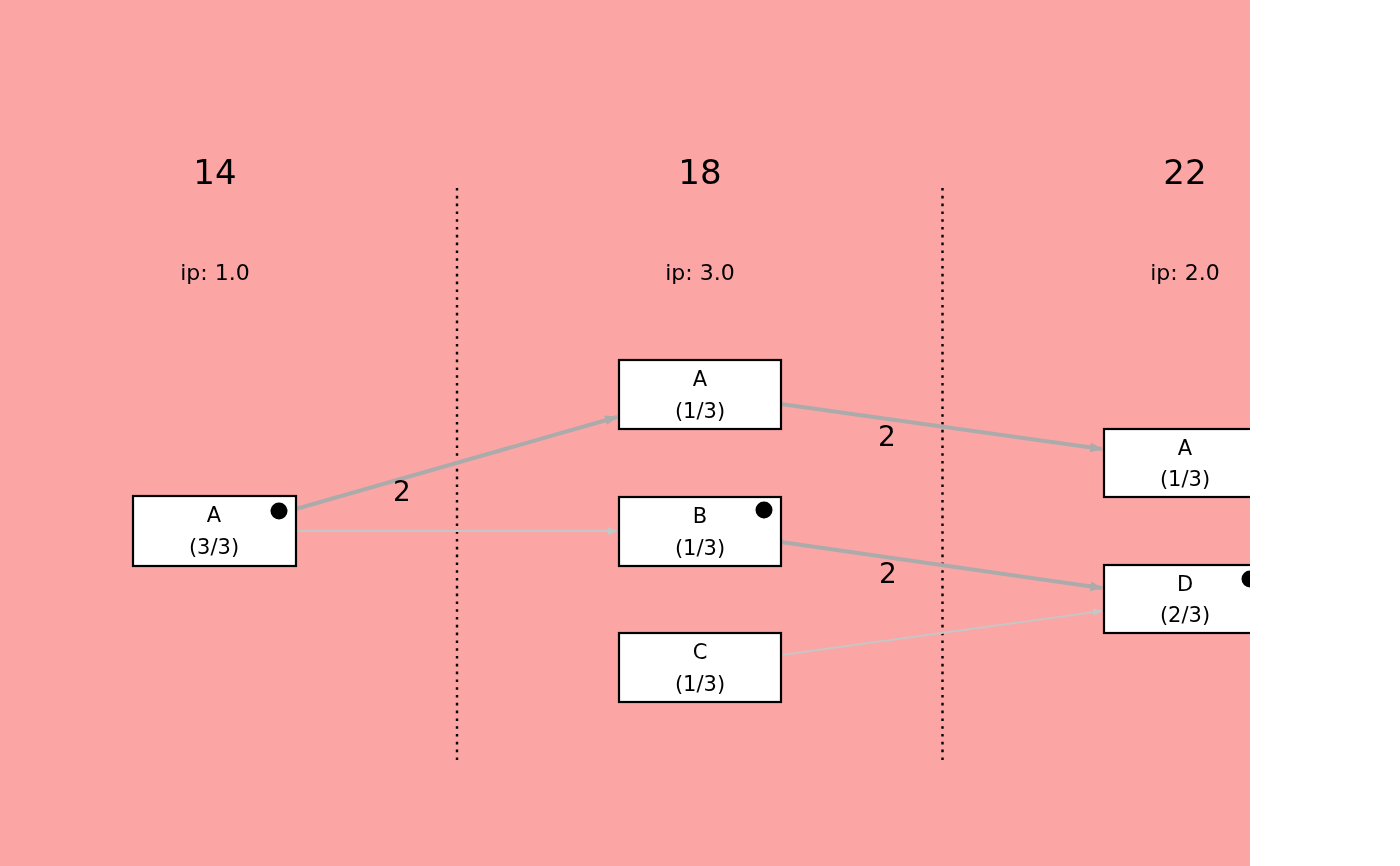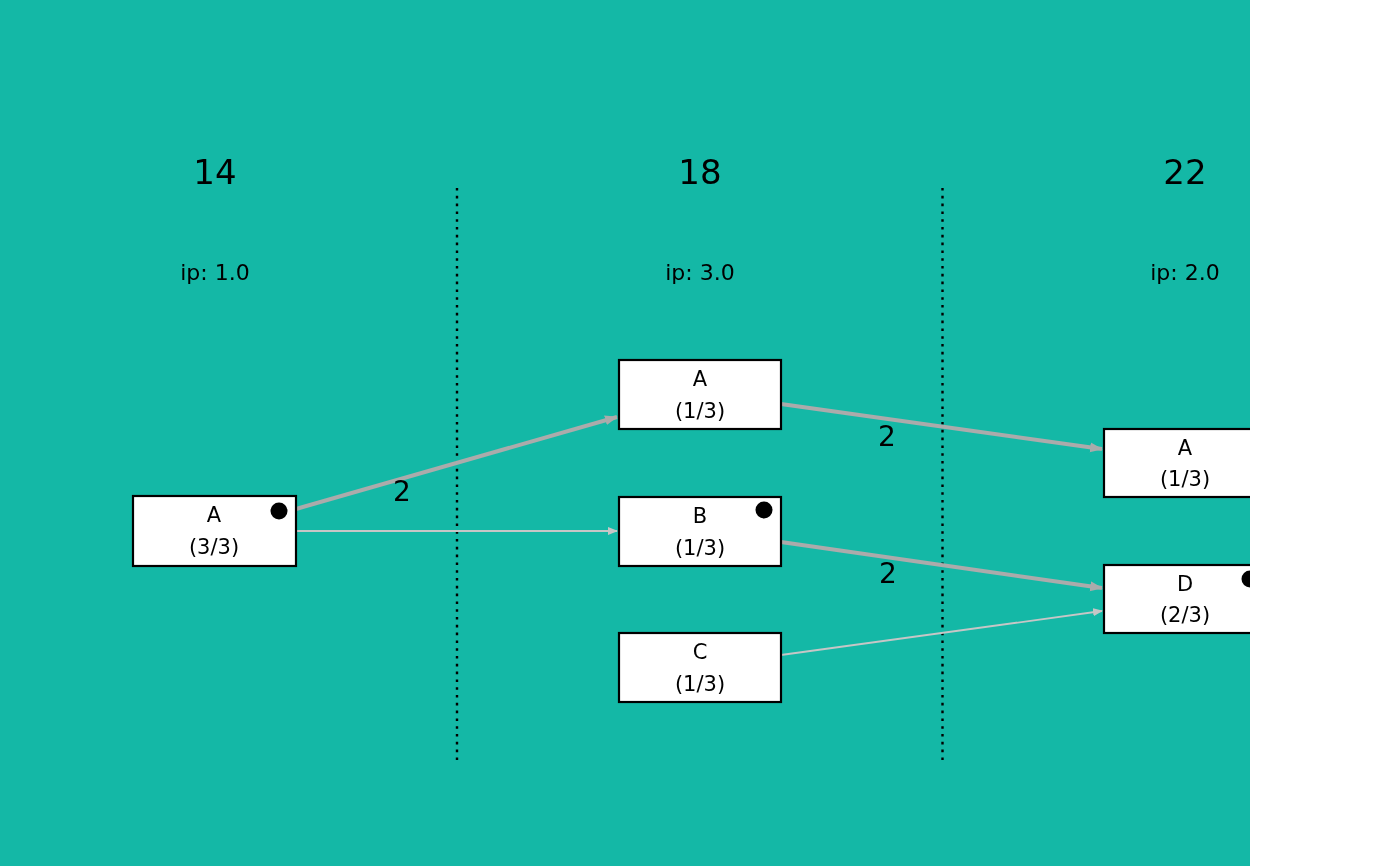--- a/index.html
+++ b/index.html
@@ -5,21 +5,21 @@
   html, body {
     margin: 0;
     padding: 0;
     background: #ffffff;
     font-family: "DejaVu Sans", "Liberation Sans", sans-serif;
   }
   #canvas {
     position: relative;
     width: 1250px;
     height: 866px;
-    background: #14b8a6;
+    background: #fca5a5;
     overflow: hidden;
     text-decoration: underline;
   }
   svg { display: block; }
   text {
     fill: #000000;
     text-anchor: middle;
     dominant-baseline: central;
     font-family: "DejaVu Sans", "Liberation Sans", sans-serif;
   }

